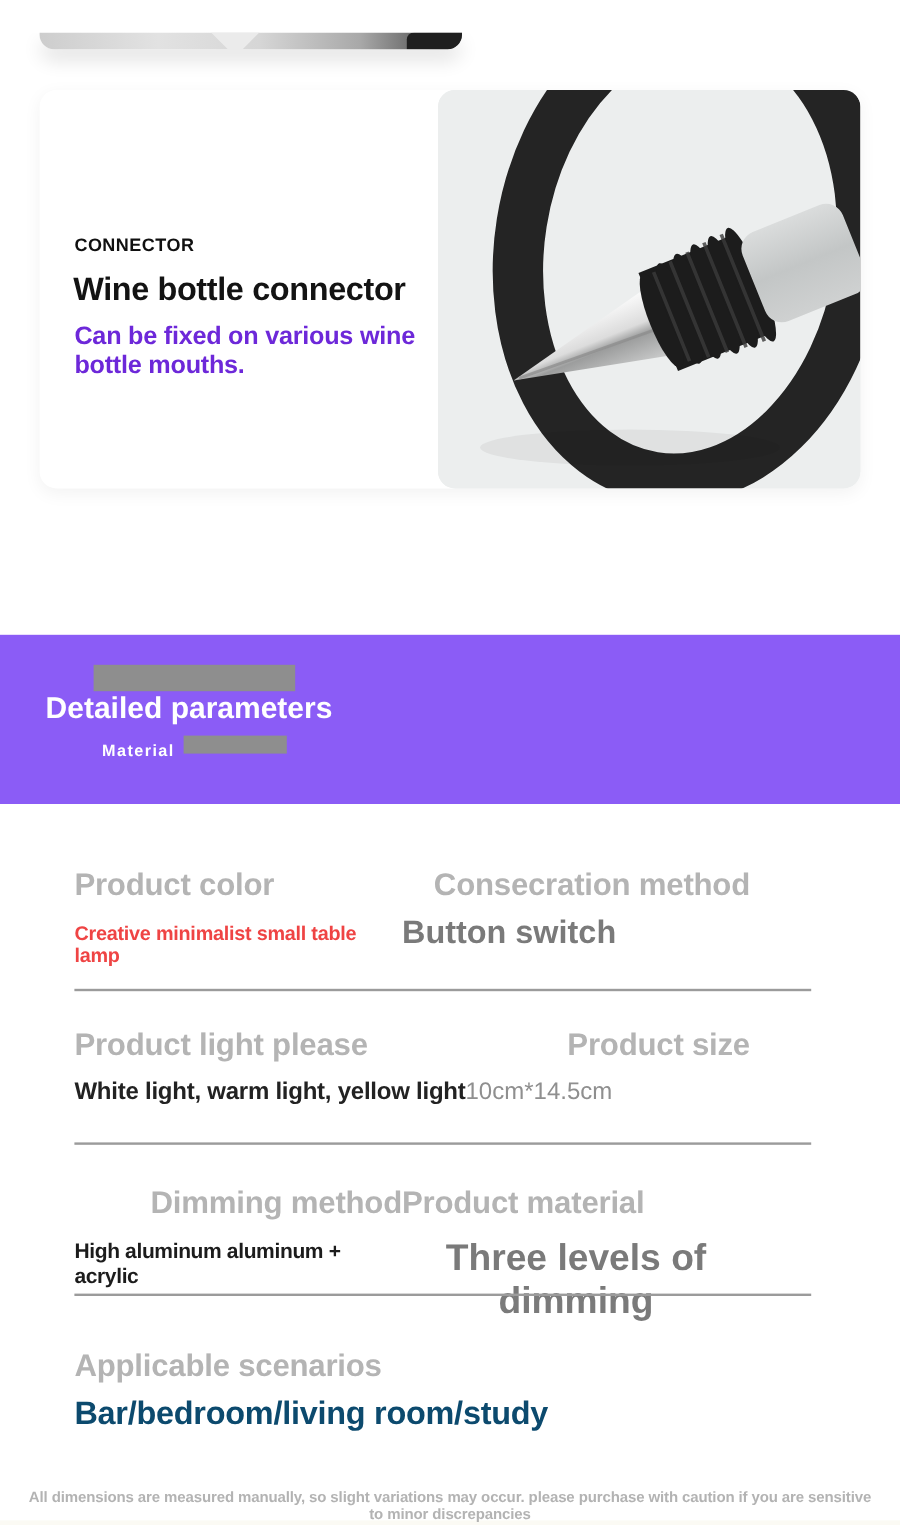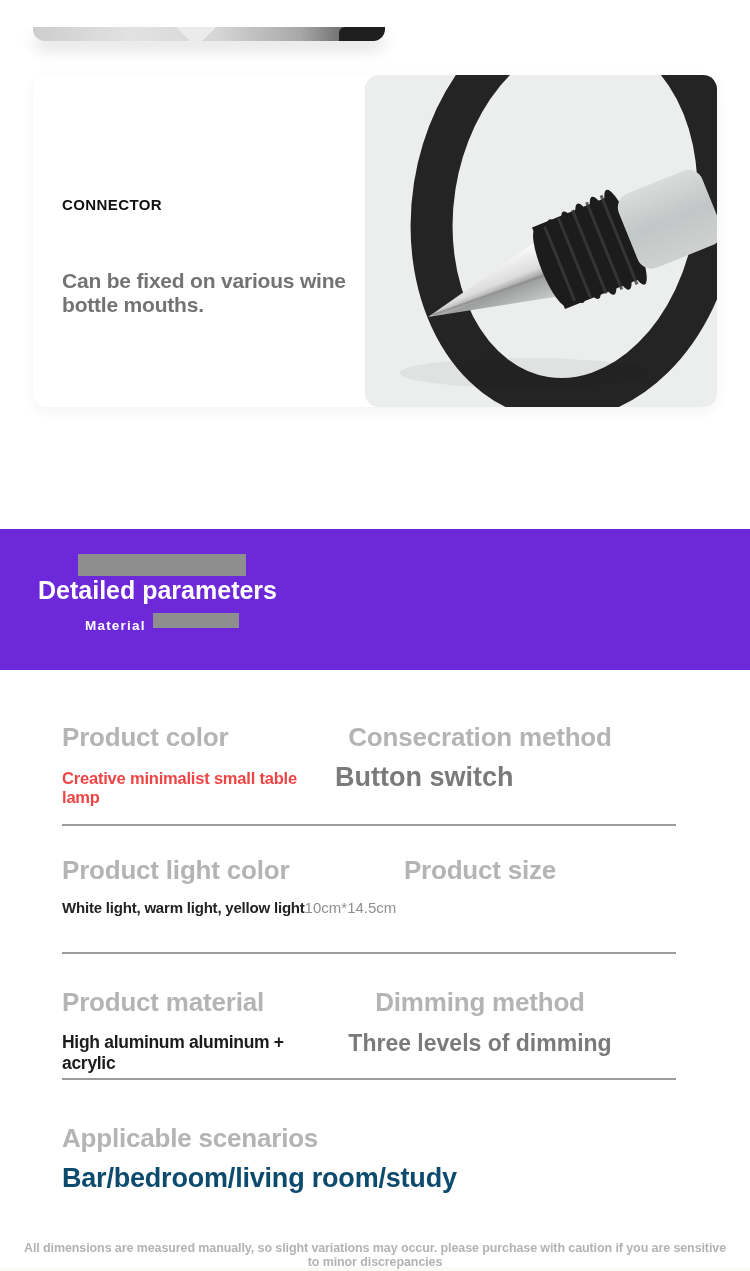--- a/index.html
+++ b/index.html
@@ -17,45 +17,45 @@
     background:#1f1f1f;border-radius:6px 0 12px 0;}
 
   
   .connector-card{position:absolute;left:33px;top:48px;width:684px;height:332px;
     background:#ffffff;border-radius:14px;box-shadow:0 4px 14px rgba(0,0,0,.05);}
   .connector-eyebrow{position:absolute;left:29px;top:121px;font-size:15px;font-weight:700;
     color:#101010;letter-spacing:.4px;}
   .connector-title{position:absolute;left:28px;top:151px;font-size:27px;font-weight:700;
     color:#131313;letter-spacing:-.3px;}
   .connector-desc{position:absolute;left:29px;top:194px;width:285px;font-size:21px;
-    font-weight:700;color:#737373;line-height:24px;letter-spacing:-.2px;}
+    font-weight:700;color:#6d28d9;line-height:24px;letter-spacing:-.2px;}
   .connector-image{position:absolute;left:332px;top:0;width:352px;height:332px;
     border-radius:14px;overflow:hidden;background:#eceeee;}
   .connector-image svg{display:block;}
 
   
-  .params-header{position:absolute;left:0;top:502px;width:750px;height:141px;background:#6d28d9;}
+  .params-header{position:absolute;left:0;top:502px;width:750px;height:141px;background:#8b5cf6;}
   .ph-rect1{position:absolute;left:78px;top:25px;width:168px;height:22px;background:#8e8e8e;}
   .ph-rect2{position:absolute;left:153px;top:84px;width:86px;height:15px;background:#8e8e8e;}
   .ph-title{position:absolute;left:38px;top:47px;font-size:25px;font-weight:700;color:#ffffff;}
   .ph-sub{position:absolute;left:85px;top:89px;font-size:13.5px;font-weight:700;color:#ffffff;
     letter-spacing:1.2px;}
 
   
   .params{position:absolute;left:0;top:643px;width:750px;height:557px;}
   .p-row{position:absolute;left:62px;width:614px;display:grid;grid-template-columns:273px 290px;}
   .p-row.full{display:block;}
   .row1{top:52px;} .row2{top:185px;} .row3{top:317px;} .row4{top:453px;}
   .p-label{font-size:26px;font-weight:700;color:#b4b4b4;line-height:30px;letter-spacing:-.2px;}
-  .p-label.center{text-align:center;}
+  .p-label.center{text-align:right;}
   .v-left-sm{margin-top:17px;font-size:16.5px;font-weight:700;color:#ef4444;letter-spacing:-.2px;}
   .v-left-md{margin-top:15px;font-size:17.5px;font-weight:700;color:#1c1c1c;letter-spacing:-.3px;}
   .v-right-lg{margin-top:10px;font-size:27px;font-weight:700;color:#7a7a7a;}
-  .v-right-md{margin-top:13px;text-align:center;font-size:23px;font-weight:700;color:#7a7a7a;}
-  .v-line{grid-column:1 / span 2;margin-top:14px;font-size:15px;font-weight:700;color:#222222;
+  .v-right-md{margin-top:13px;text-align:center;font-size:31px;font-weight:700;color:#7a7a7a;}
+  .v-line{grid-column:1 / span 2;margin-top:14px;font-size:20px;font-weight:700;color:#222222;
     white-space:nowrap;letter-spacing:-.2px;}
   .v-line .v-size{font-weight:400;color:#8f8f8f;letter-spacing:0;}
   .v-scenarios{margin-top:10px;font-size:27px;font-weight:700;color:#0c4a6e;letter-spacing:-.2px;}
   .p-divider{position:absolute;left:62px;width:614px;border-top:2px solid #9b9b9b;}
   .div1{top:154px;} .div2{top:282px;} .div3{top:408px;}
 
   
   .footer-strip{position:absolute;left:0;top:1240px;width:750px;height:26px;background:#fbfaf4;}
   .footer{position:absolute;left:0;top:1214px;width:750px;text-align:center;
     font-size:12.5px;font-weight:700;color:#b3b3b3;line-height:14px;letter-spacing:-.1px;}
@@ -66,20 +66,21 @@
 
 <div id="app">
 
   <div class="top-remnant">
     <div class="top-remnant-diamond"></div>
     <div class="top-remnant-dark"></div>
   </div>
 
   <div class="connector-card">
     <div class="connector-eyebrow">CONNECTOR</div>
+    <div class="connector-title">Wine bottle connector</div>
     <div class="connector-desc">Can be fixed on various wine bottle mouths.</div>
 
     <div class="connector-image">
       <svg width="352" height="332" viewBox="0 0 352 332">
         <defs>
           <linearGradient id="coneGrad" x1="0" y1="0" x2="0" y2="1">
             <stop offset="0" stop-color="#fafafa"></stop>
             <stop offset="0.42" stop-color="#dcdcdc"></stop>
             <stop offset="0.58" stop-color="#9c9d9d"></stop>
             <stop offset="1" stop-color="#c9caca"></stop>
@@ -128,29 +129,29 @@
 
     <div class="p-row row1">
       <div class="p-label">Product color</div>
       <div class="p-label center">Consecration method</div>
       <div class="v-left-sm">Creative minimalist small table lamp</div>
       <div class="v-right-lg">Button switch</div>
     </div>
     <div class="p-divider div1"></div>
 
     <div class="p-row row2">
-      <div class="p-label">Product light color</div>
+      <div class="p-label">Product light please</div>
       <div class="p-label center">Product size</div>
       <div class="v-line"><span>White light, warm light, yellow light</span><span class="v-size">10cm*14.5cm</span></div>
     </div>
     <div class="p-divider div2"></div>
 
     <div class="p-row row3">
+      <div class="p-label center">Dimming method</div>
       <div class="p-label">Product material</div>
-      <div class="p-label center">Dimming method</div>
       <div class="v-left-md">High aluminum aluminum + acrylic</div>
       <div class="v-right-md">Three levels of dimming</div>
     </div>
     <div class="p-divider div3"></div>
 
     <div class="p-row row4 full">
       <div class="p-label">Applicable scenarios</div>
       <div class="v-scenarios">Bar/bedroom/living room/study</div>
     </div>
   </div>

